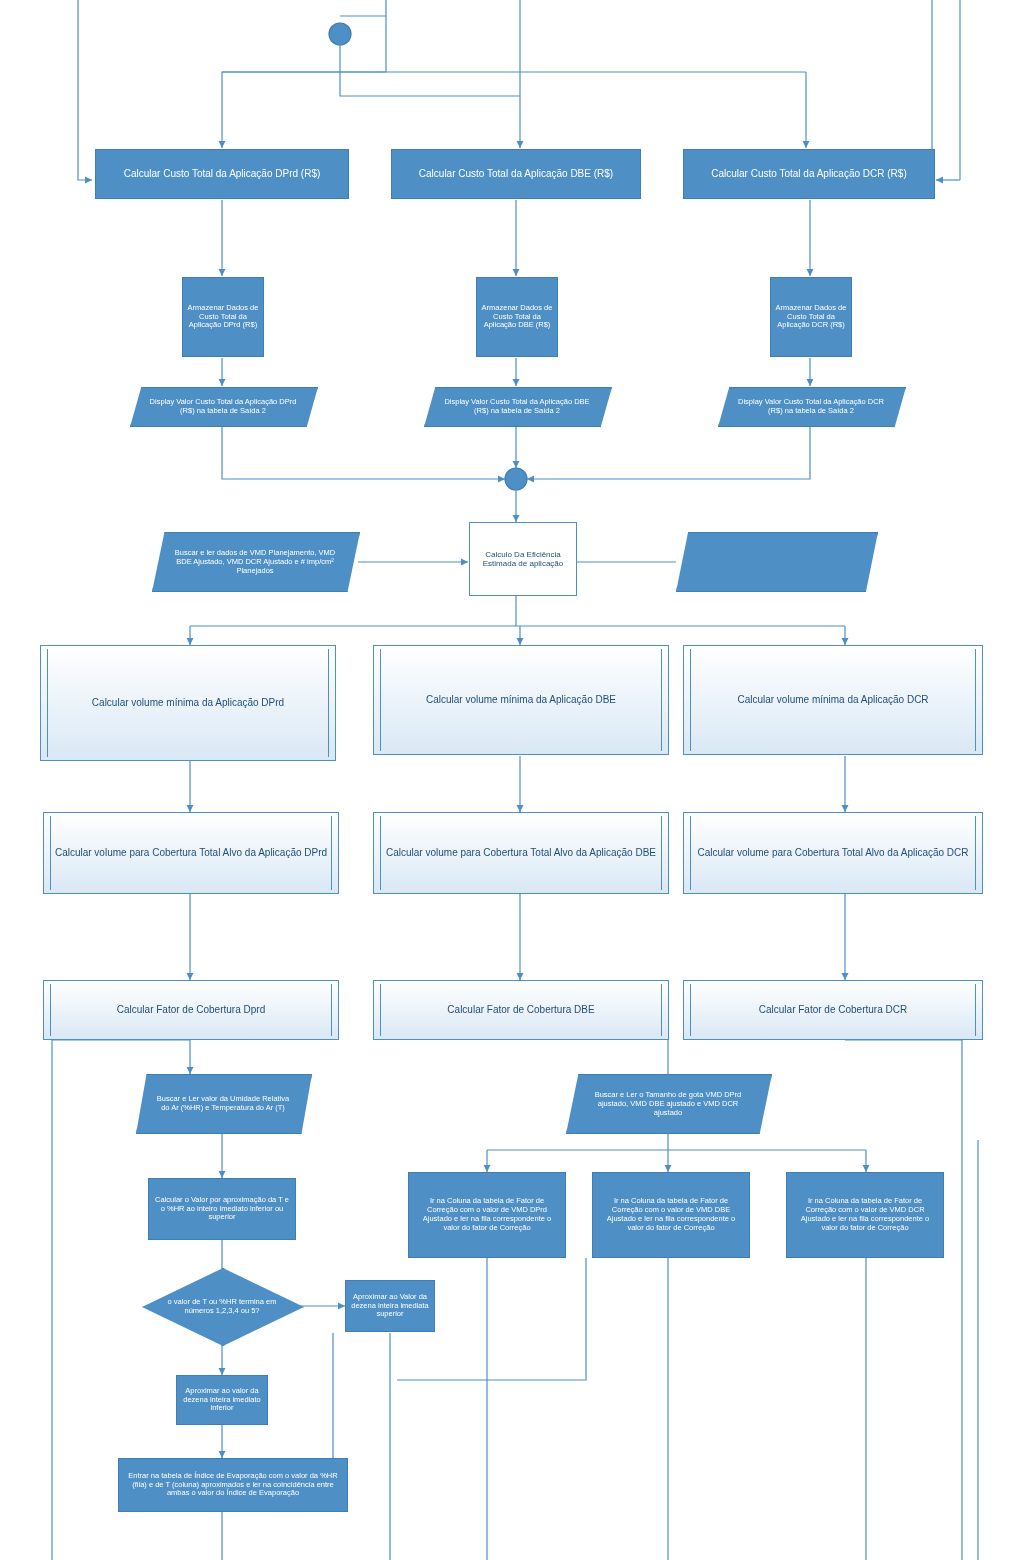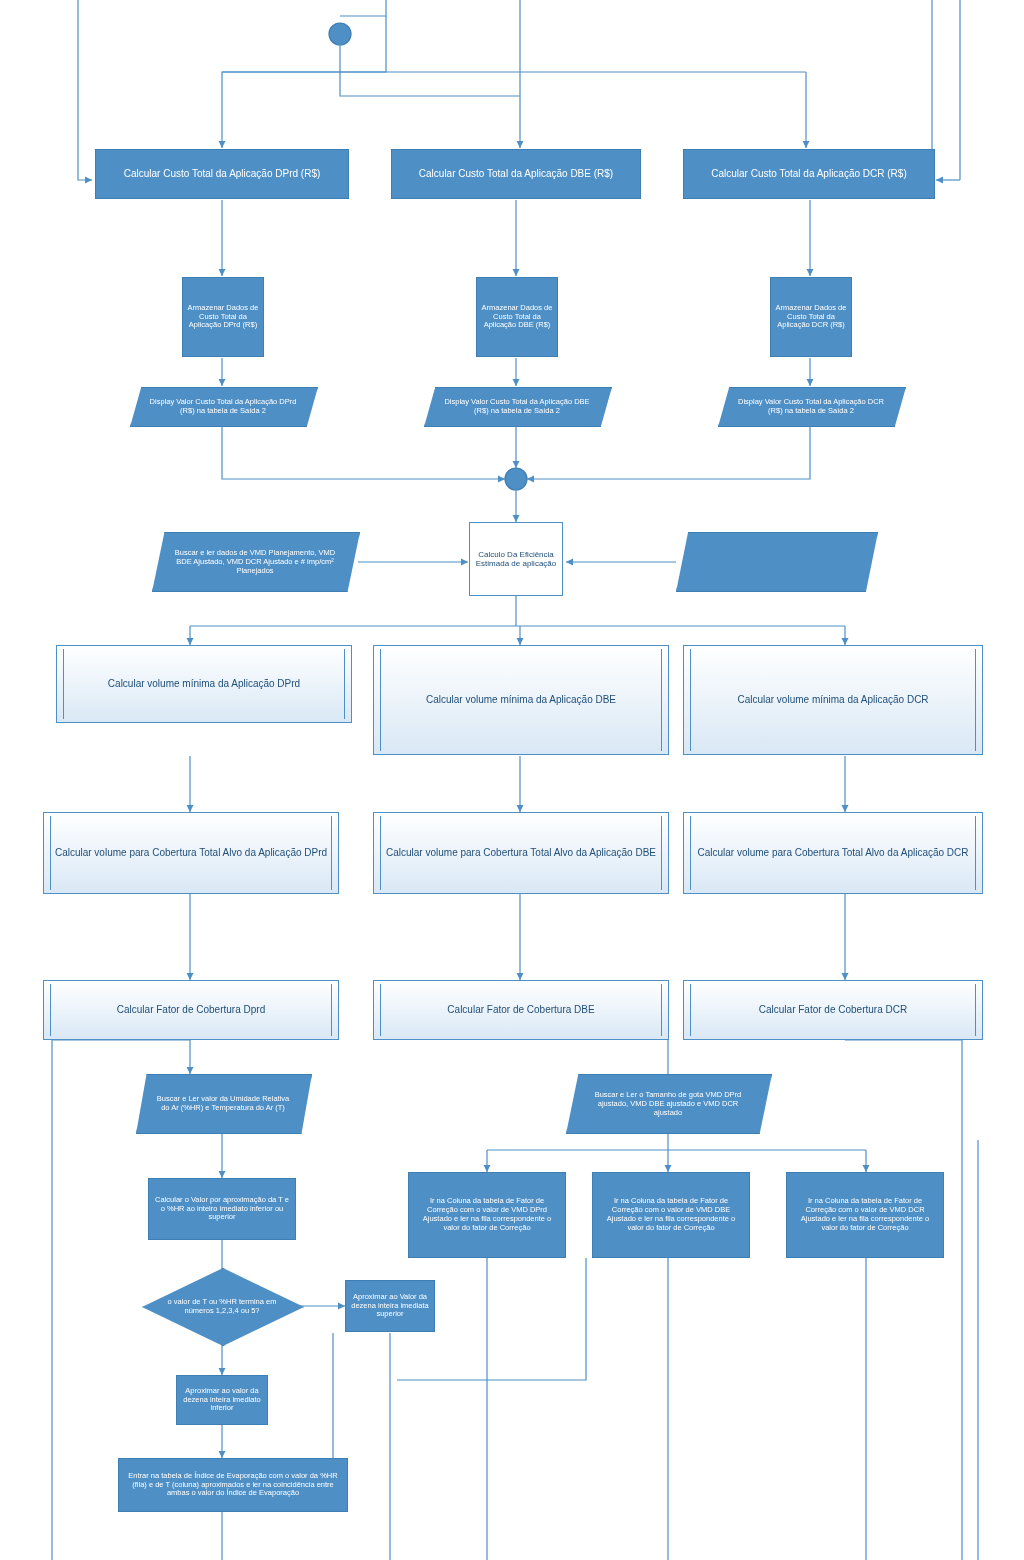--- a/index.html
+++ b/index.html
@@ -125,34 +125,34 @@
   </div>
   <div class="para" style="left:424px;top:387px;width:186px;height:38px;">
     <div class="shape"></div>
     <div class="txt tiny">Display Valor Custo Total da Aplicação DBE (R$) na tabela de Saída 2</div>
   </div>
   <div class="para" style="left:718px;top:387px;width:186px;height:38px;">
     <div class="shape"></div>
     <div class="txt tiny">Display Valor Custo Total da Aplicação DCR (R$) na tabela de Saída 2</div>
   </div>
 
-  <div class="node small" style="left:469px;top:522px;width:94px;height:74px;background:#ffffff;border:1px solid #4e8fc6;color:#1f4e79;">
+  <div class="node small" style="left:469px;top:522px;width:108px;height:74px;background:#ffffff;border:1px solid #4e8fc6;color:#1f4e79;">
     <div class="inner"></div>
     <span>Calculo Da Eficiência Estimada de aplicação</span>
   </div>
 
   <div class="para" style="left:152px;top:532px;width:206px;height:58px;">
     <div class="shape"></div>
     <div class="txt tiny">Buscar e ler dados de VMD Planejamento, VMD BDE Ajustado, VMD DCR Ajustado e # imp/cm² Planejados</div>
   </div>
   <div class="para" style="left:676px;top:532px;width:200px;height:58px;">
     <div class="shape"></div>
   </div>
 
-  <div class="node lightbox med" style="left:56px;top:645px;width:296px;height:78px;">
+  <div class="node lightbox med" style="left:40px;top:645px;width:296px;height:116px;">
     <div class="inner"></div>
     <span>Calcular volume mínima  da Aplicação DPrd</span>
   </div>
   <div class="node lightbox med" style="left:373px;top:645px;width:296px;height:110px;">
     <div class="inner"></div>
     <span>Calcular  volume mínima da Aplicação DBE</span>
   </div>
   <div class="node lightbox med" style="left:43px;top:812px;width:296px;height:82px;">
     <div class="inner"></div>
     <span>Calcular volume para Cobertura Total Alvo da Aplicação DPrd</span>

